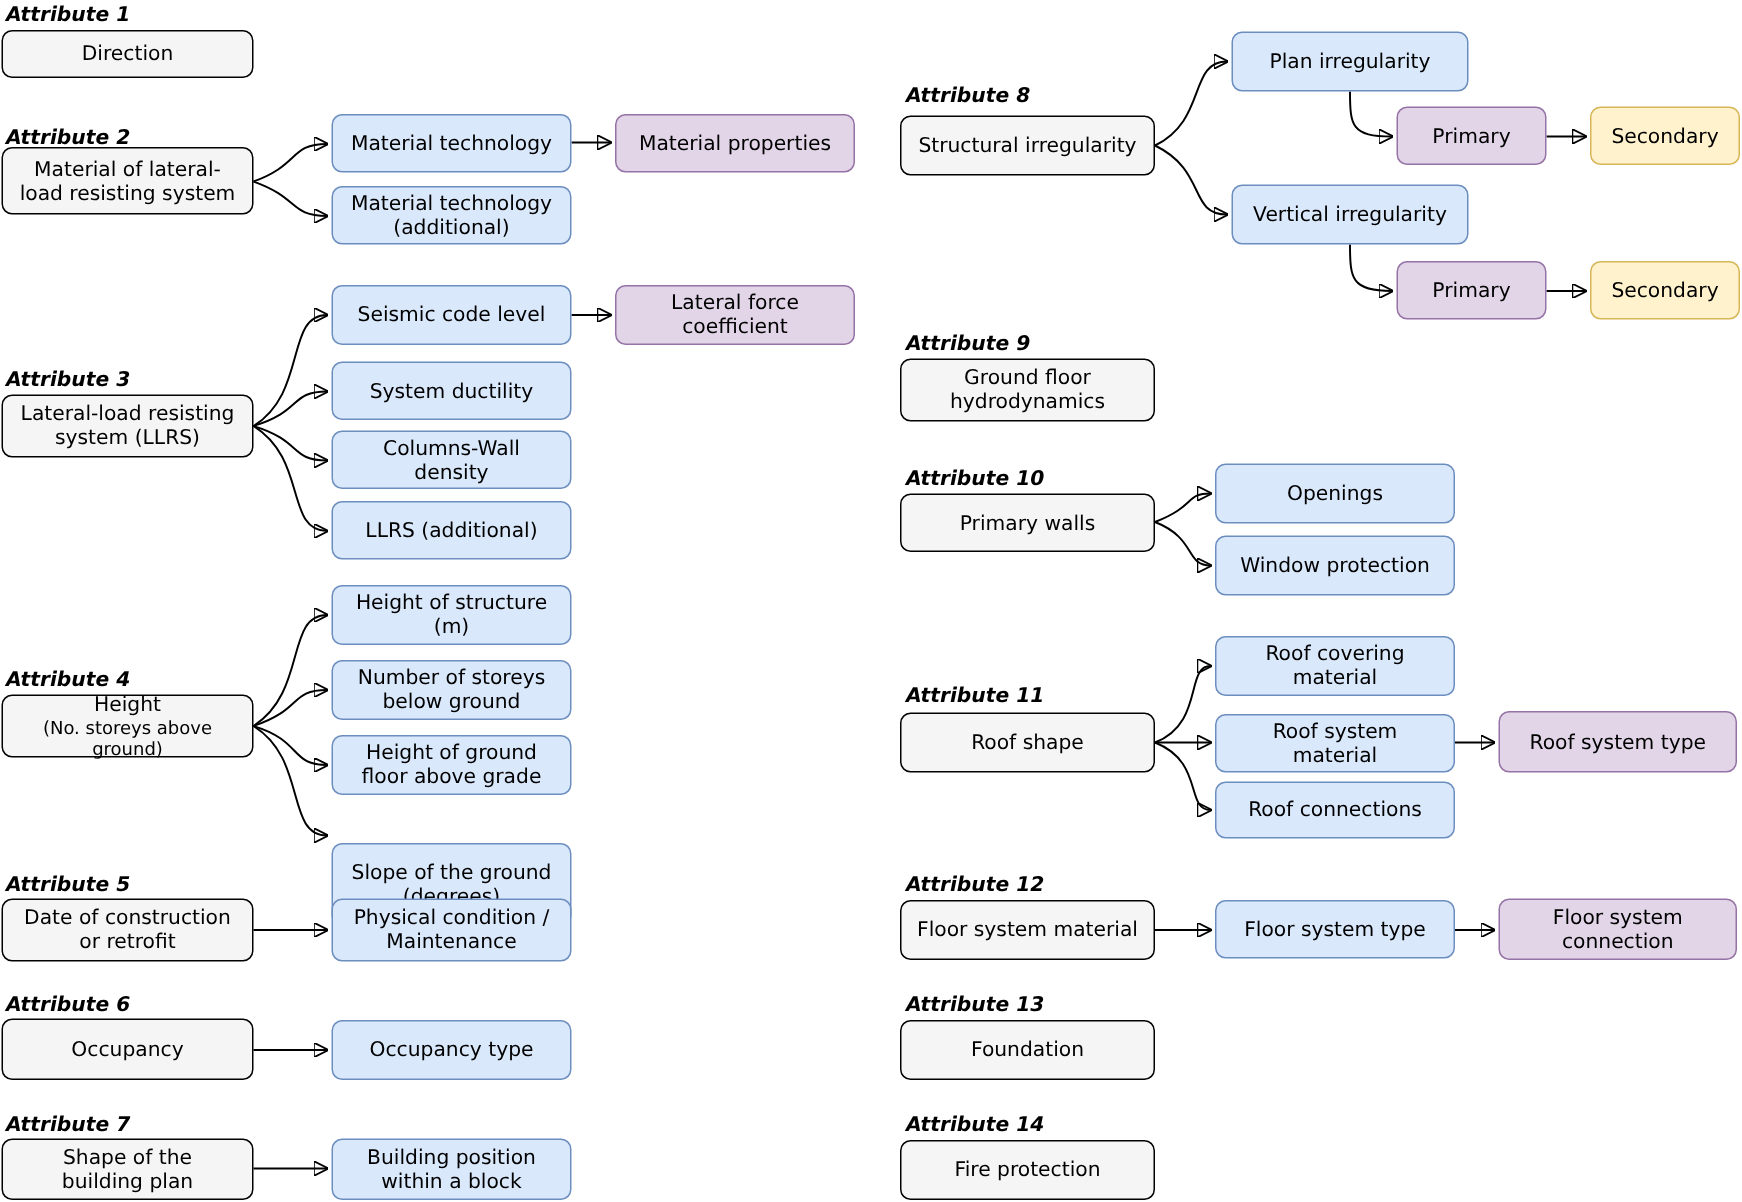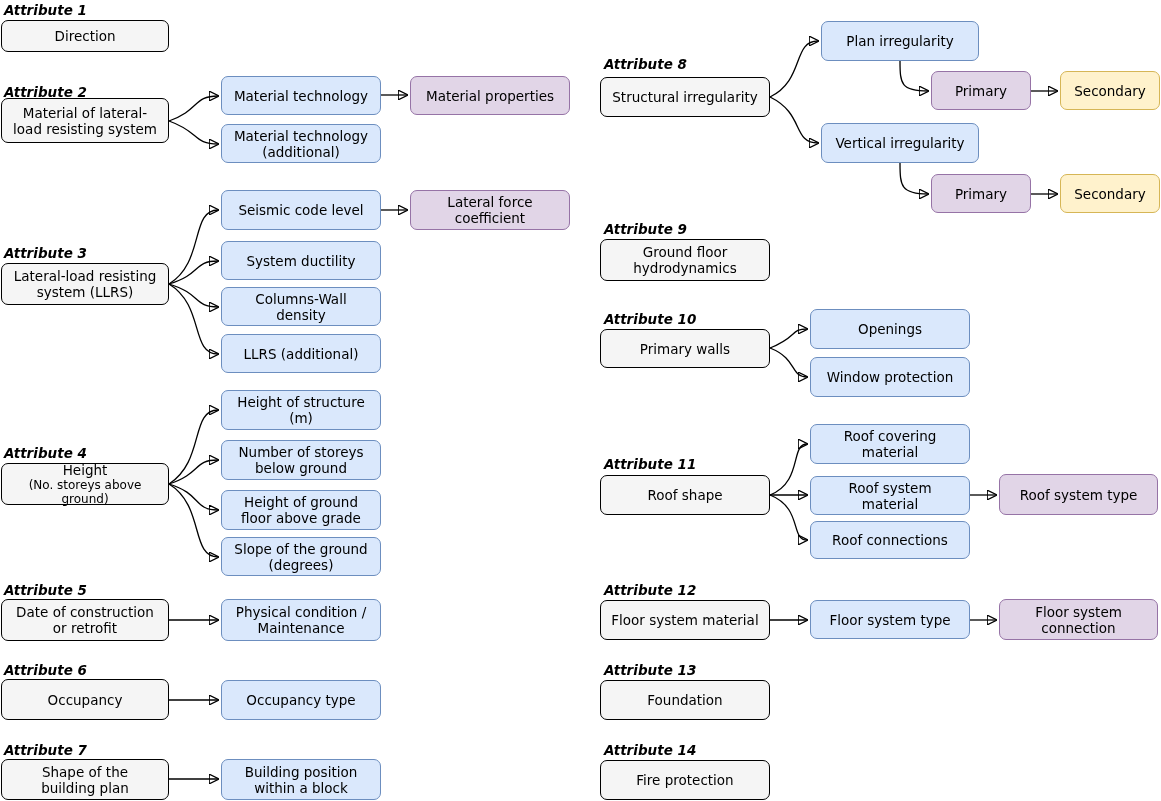--- a/index.html
+++ b/index.html
@@ -119,21 +119,21 @@
 (m)</span>
   </div>
   <div class="box sub" style="left:221px;top:440px;width:160px;height:40px">
     <span>Number of storeys
 below ground</span>
   </div>
   <div class="box sub" style="left:221px;top:490px;width:160px;height:40px">
     <span>Height of ground
 floor above grade</span>
   </div>
-  <div class="box sub" style="left:221px;top:537px;width:160px;height:39px">
+  <div class="box sub" style="left:221px;top:562px;width:160px;height:56px">
     <span>Slope of the ground
 (degrees)</span>
   </div>
 
   <div class="heading" style="left:4px;top:582px">Attribute 5</div>
   <div class="box attr" style="left:1px;top:599px;width:168px;height:42px">
     <span>Date of construction
 or retrofit</span>
   </div>
   <div class="box sub" style="left:221px;top:599px;width:160px;height:42px">

